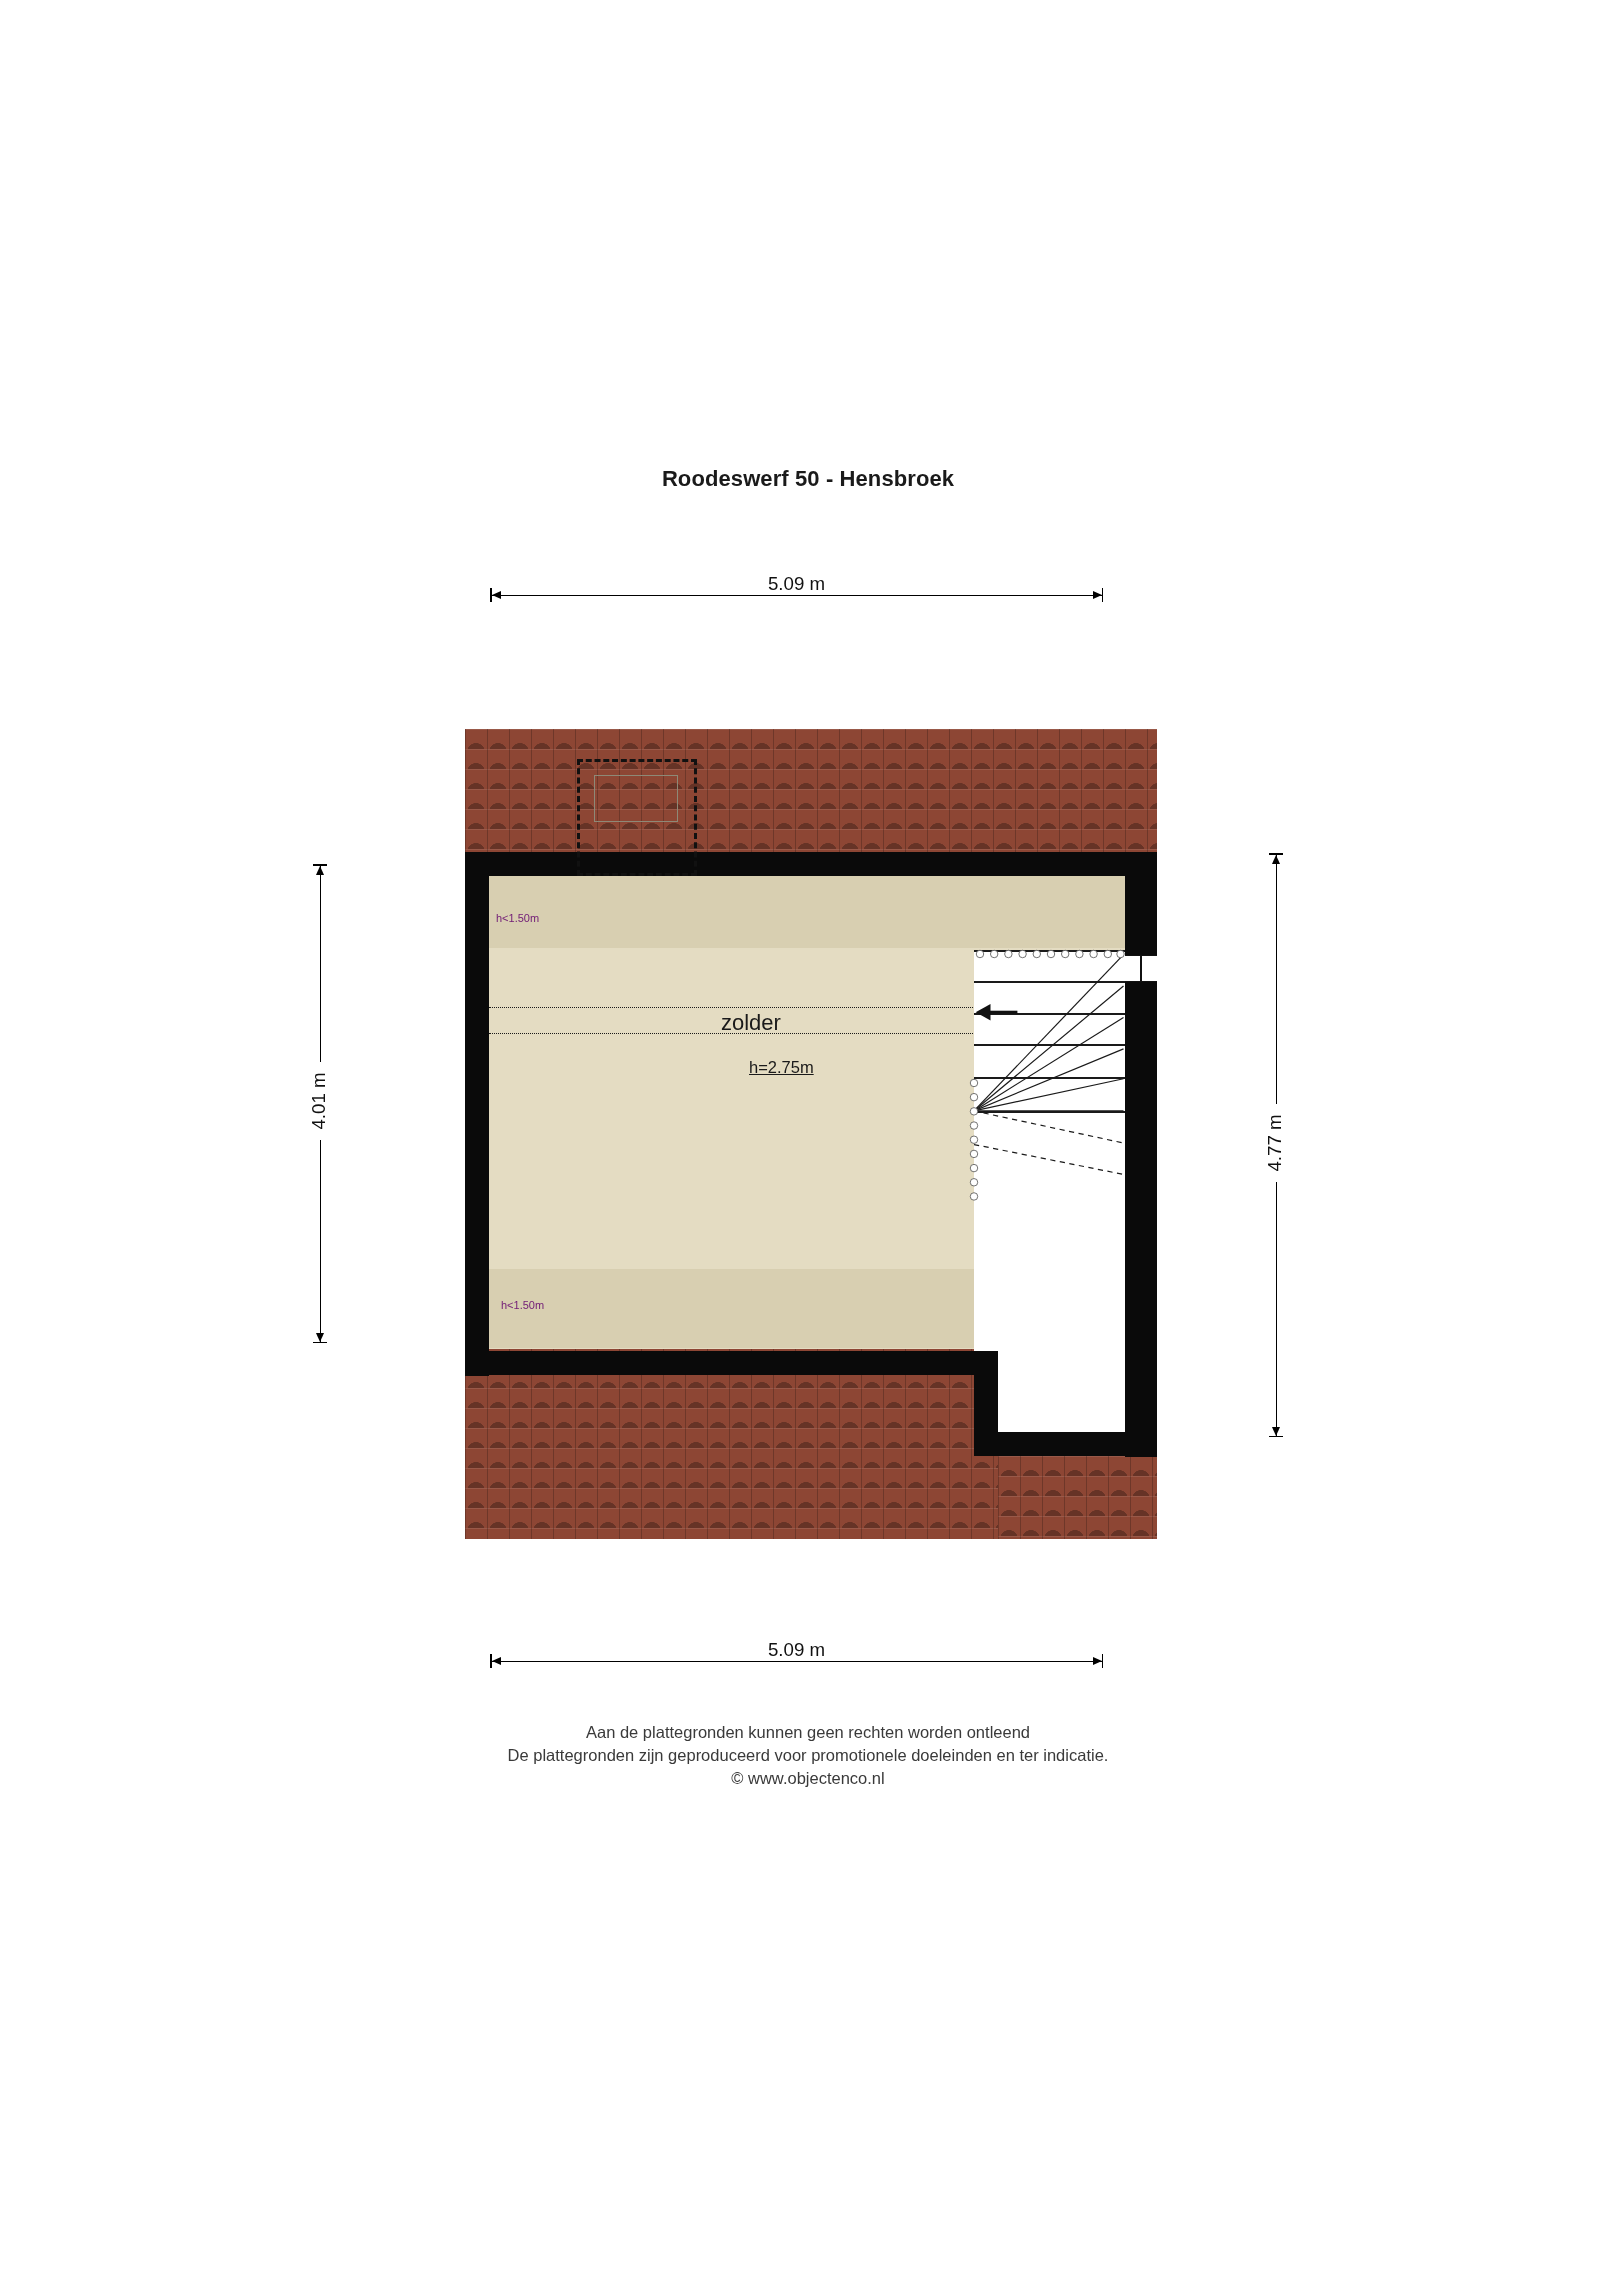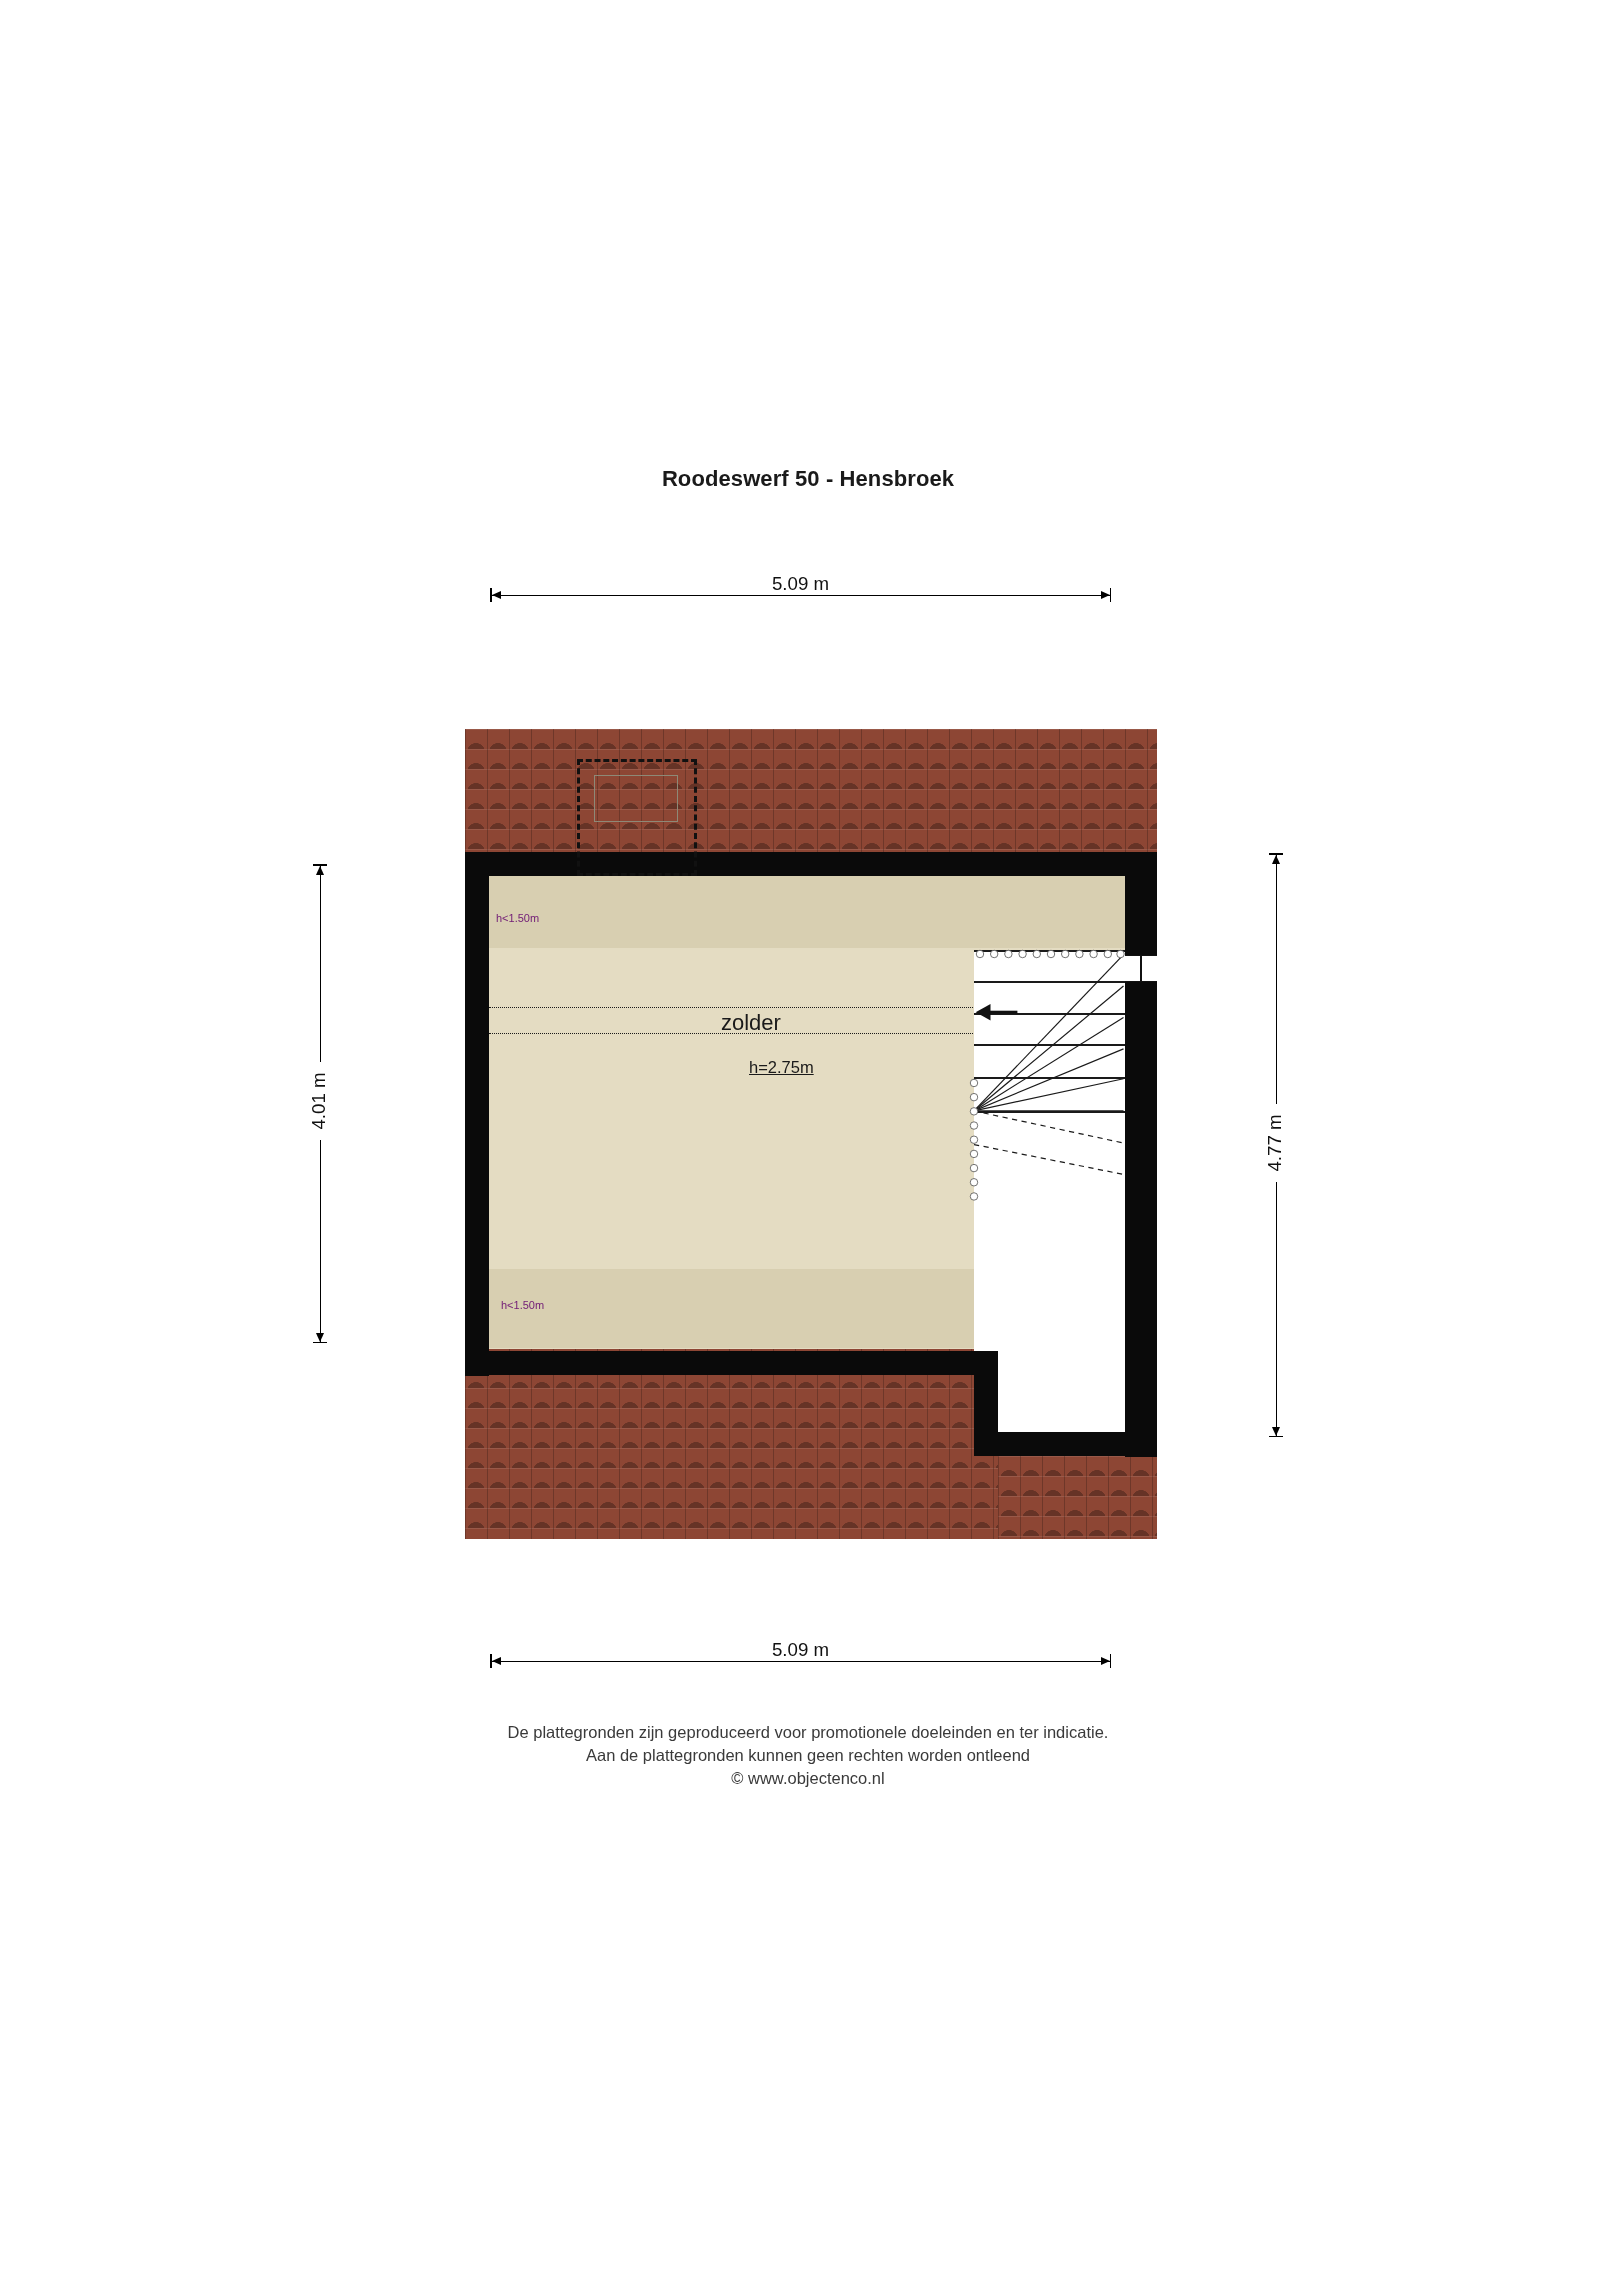--- a/index.html
+++ b/index.html
@@ -35,21 +35,20 @@
     font-weight: bold;
     color: #1a1a1a;
     letter-spacing: 0.1px;
     line-height: 30px;
   }
 
   
   .dim-h {
     position: absolute;
     height: 30px;
-    padding-left: 8px;
   }
   .dim-h .line {
     position: absolute;
     top: 15px;
     left: 0;
     right: 0;
     height: 0.7px;
     background: #000;
   }
   .dim-h .cap-l, .dim-h .cap-r {
@@ -376,17 +375,17 @@
 <div class="dim-h" style="left:490px; top:1646px; width:613px;">
   <div class="line"></div>
   <div class="cap-l"></div>
   <div class="cap-r"></div>
   <div class="arr-l"></div>
   <div class="arr-r"></div>
   <div class="label"><span>5.09 m</span></div>
 </div>
 
 <div class="footer">
+  <div>Aan de plattegronden kunnen geen rechten worden ontleend</div>
   <div>De plattegronden zijn geproduceerd voor promotionele doeleinden en ter indicatie.</div>
-  <div>Aan de plattegronden kunnen geen rechten worden ontleend</div>
   <div>© www.objectenco.nl</div>
 </div>
 
 
 </body></html>

